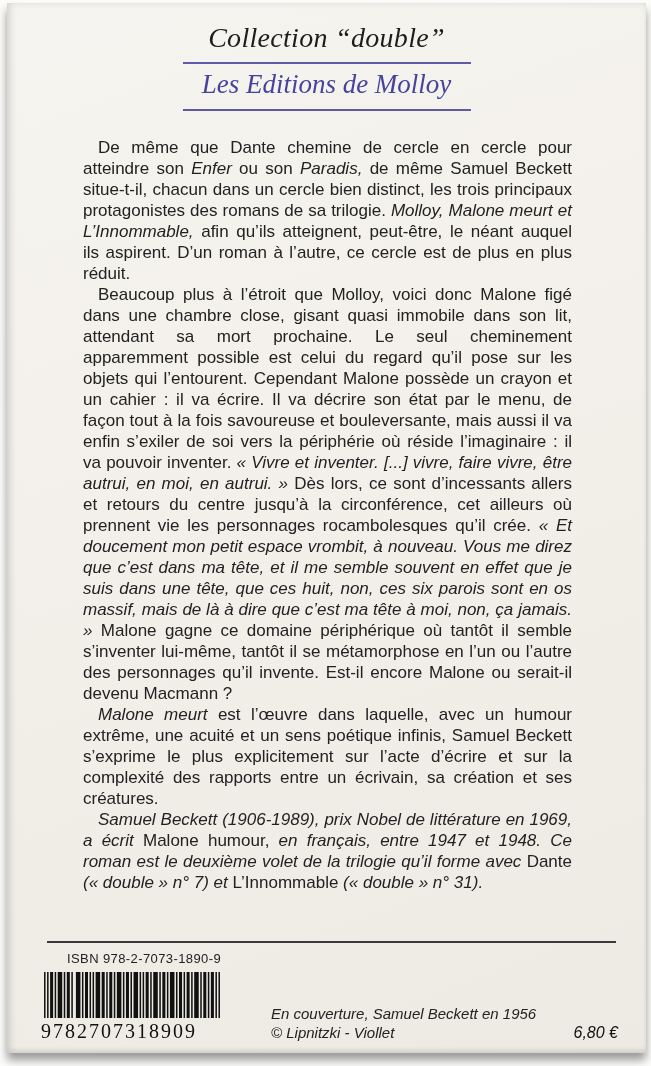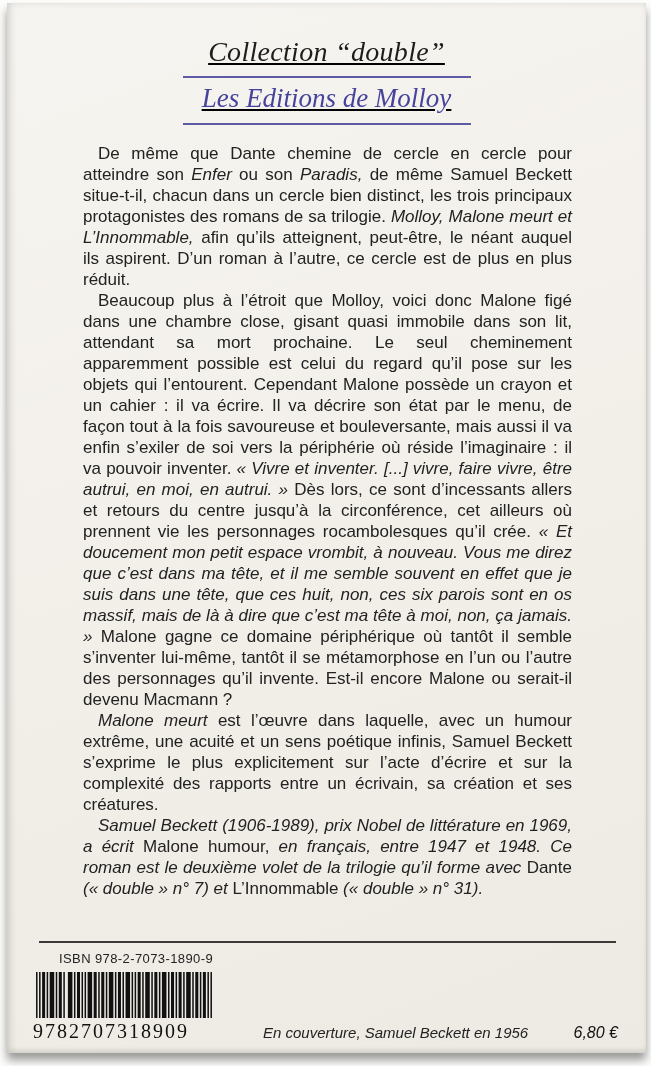--- a/index.html
+++ b/index.html
@@ -9,43 +9,43 @@
     font-family:"Liberation Sans", sans-serif;
   }
   .cover {
     position:absolute; left:7px; top:3px; right:5px; bottom:13px;
     background:linear-gradient(160deg,#f6f4f0 0%,#f2efe9 55%,#edeae3 100%);
     box-shadow:0 7px 9px rgba(0,0,0,.40),
                inset 4px 0 7px rgba(0,0,0,.10),
                inset 0 -3px 5px rgba(0,0,0,.07);
   }
   
-  .header { padding-top:33px; text-align:center;text-decoration:underline; }
+  .header { padding-top:19px; text-align:center; }
   .collection {
     font-family:"Liberation Serif", serif; font-style:italic;
     font-size:28px; color:#1d1d1d; letter-spacing:.3px;
   }
   .rule { width:288px; height:2px; background:#5f5aa4; margin:8px auto 5px; }
   .publisher {
     font-family:"Liberation Serif", serif; font-style:italic;
     font-size:27px; color:#45439c; margin-top:1px;
   }
   .rule.r2 { margin-top:9px; }
   
   .blurb {
-    margin:18px 74px 0 76px;
+    margin:26px 74px 0 76px;
     font-size:17px; line-height:21px; text-align:justify;
     color:#222; hyphens:auto; -webkit-hyphens:auto;
   }
   .blurb p { margin:0; text-indent:15px; }
   .it { font-style:italic; }
   .bio { margin-top:17px; font-style:italic; }
   .bio .rm { font-style:normal; }
   
-  .footer { position:absolute; left:0; right:0; bottom:0; }
+  .footer { position:absolute; left:8px; right:0; bottom:0; }
   .footer-rule { margin:0 30px 0 32px; height:2px; background:#3a3a3a; }
   .isbn {
     margin:8px 0 0 52px; font-size:13px; color:#222; letter-spacing:.4px;
   }
   .bottom-row {
     display:flex; align-items:flex-end;
     padding:6px 28px 10px 26px;
   }
   .barcode-block { width:196px; }
   .barcode-svg { display:block; width:182px; height:46px; }
@@ -138,20 +138,21 @@
                 <rect x="112" y="0" width="2" height="40"></rect>
               <rect x="115" y="0" width="1" height="40"></rect>
                 <rect x="117" y="0" width="1" height="40"></rect>
             </g>
           </svg>
           <div class="barcode-digits">9782707318909</div>
         </div>
 
         <div class="credits">
           <div>En couverture, Samuel Beckett en 1956</div>
+          <div>© Lipnitzki - Viollet</div>
         </div>
 
         <div class="price">6,80 €</div>
       </div>
     </div>
 
   </div>
 </div>
 
 </body></html>

